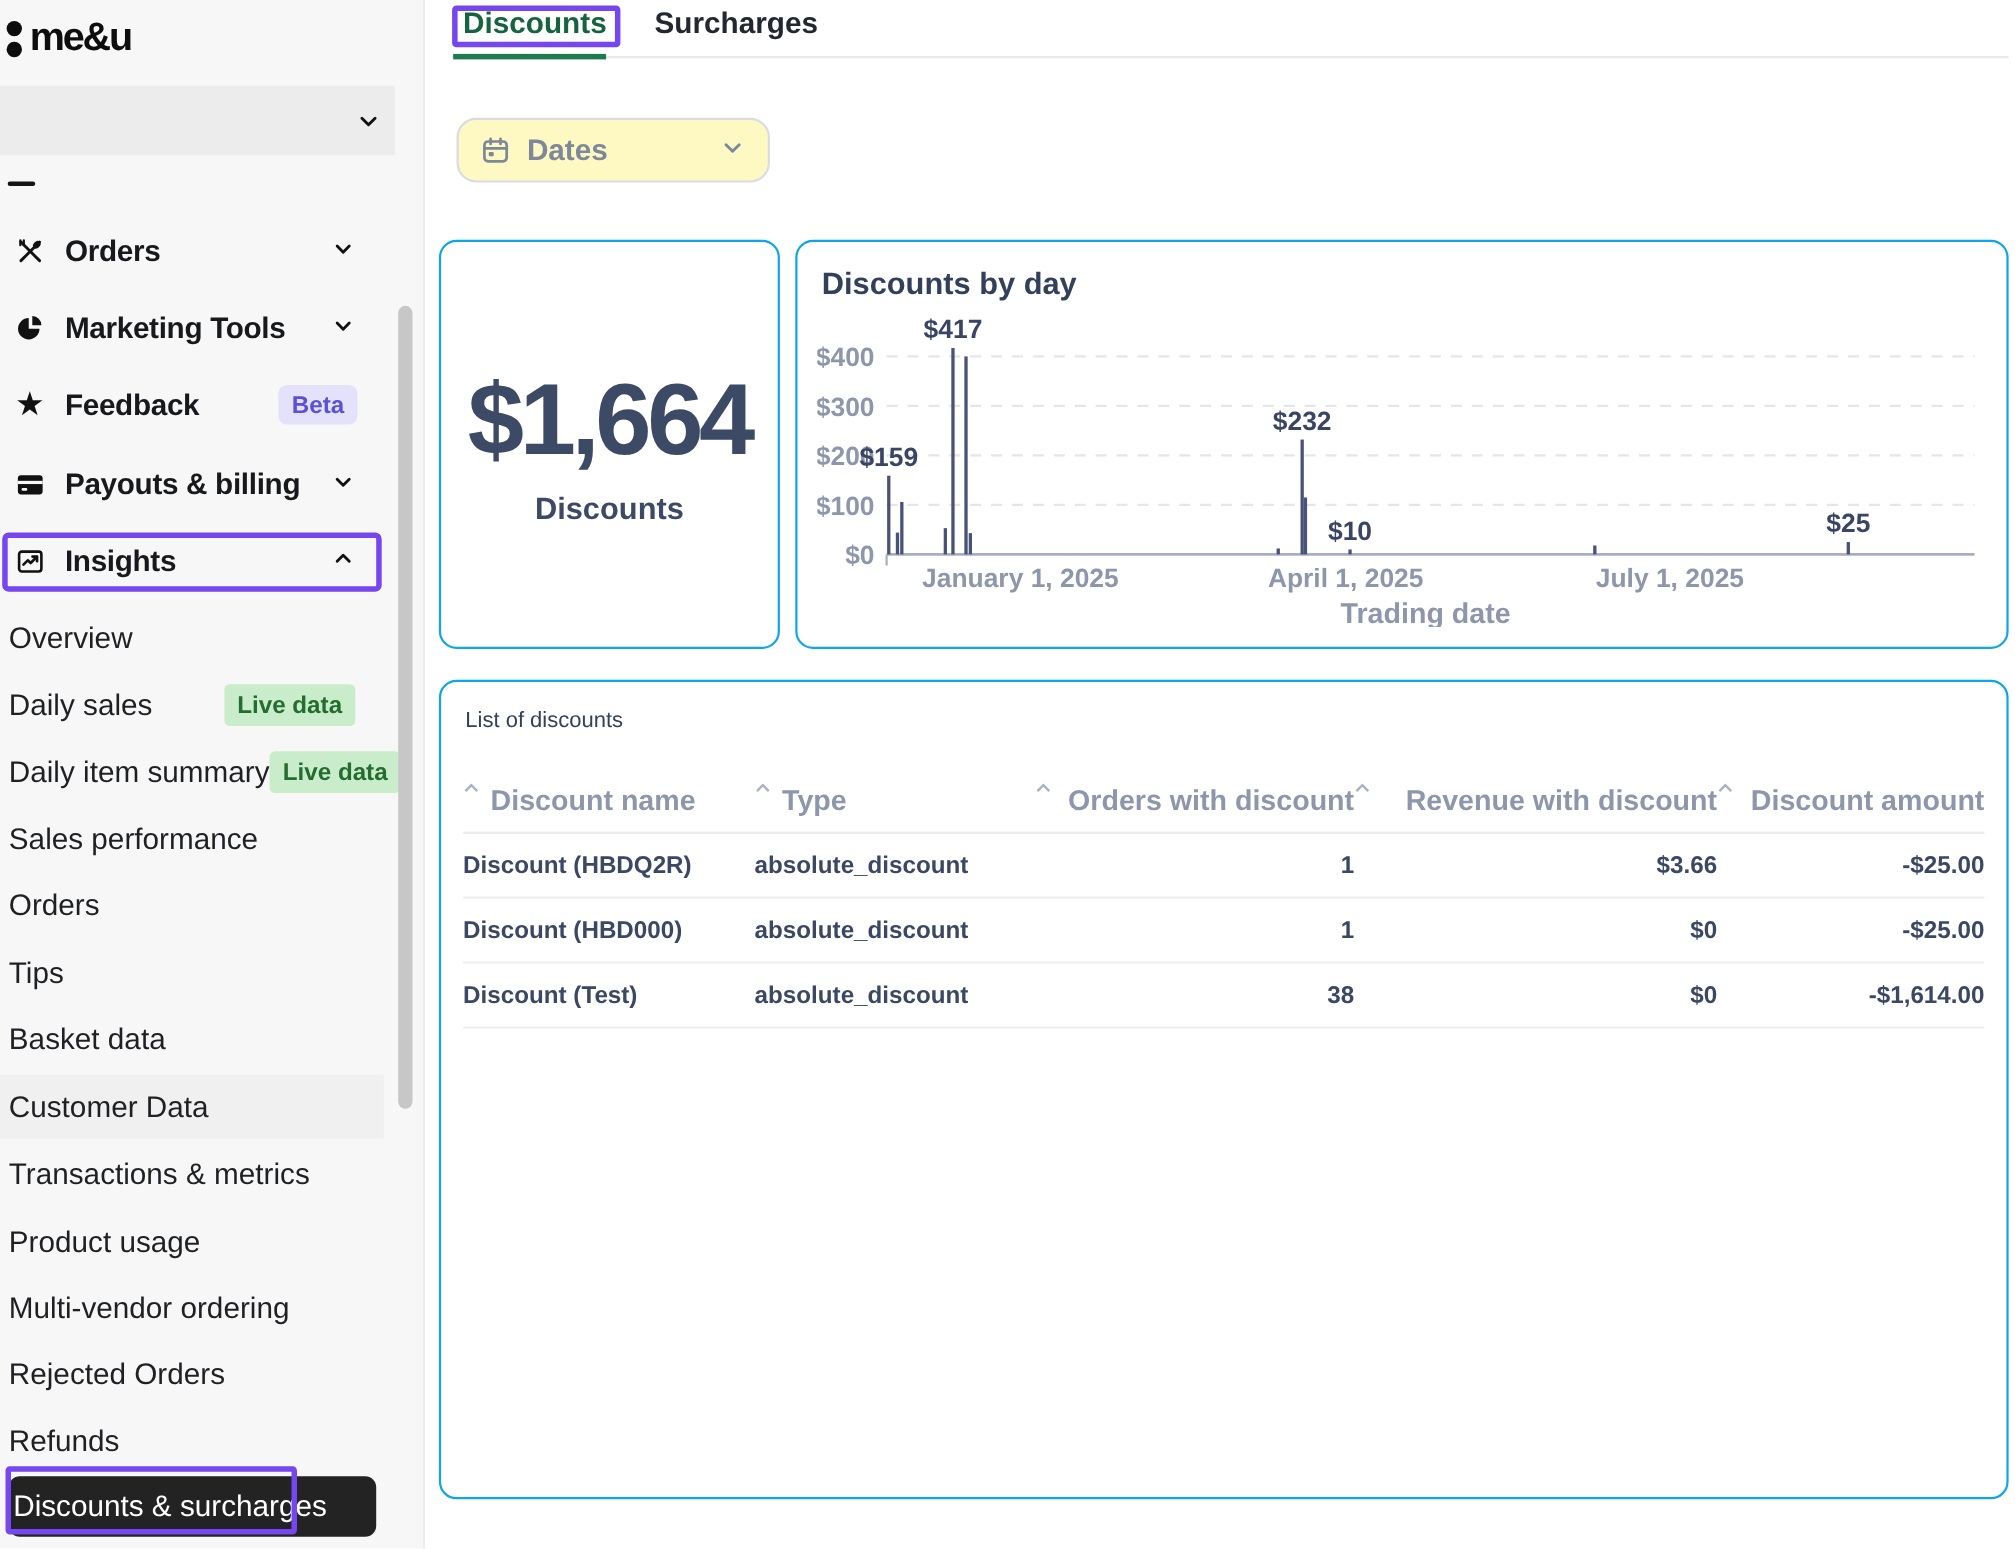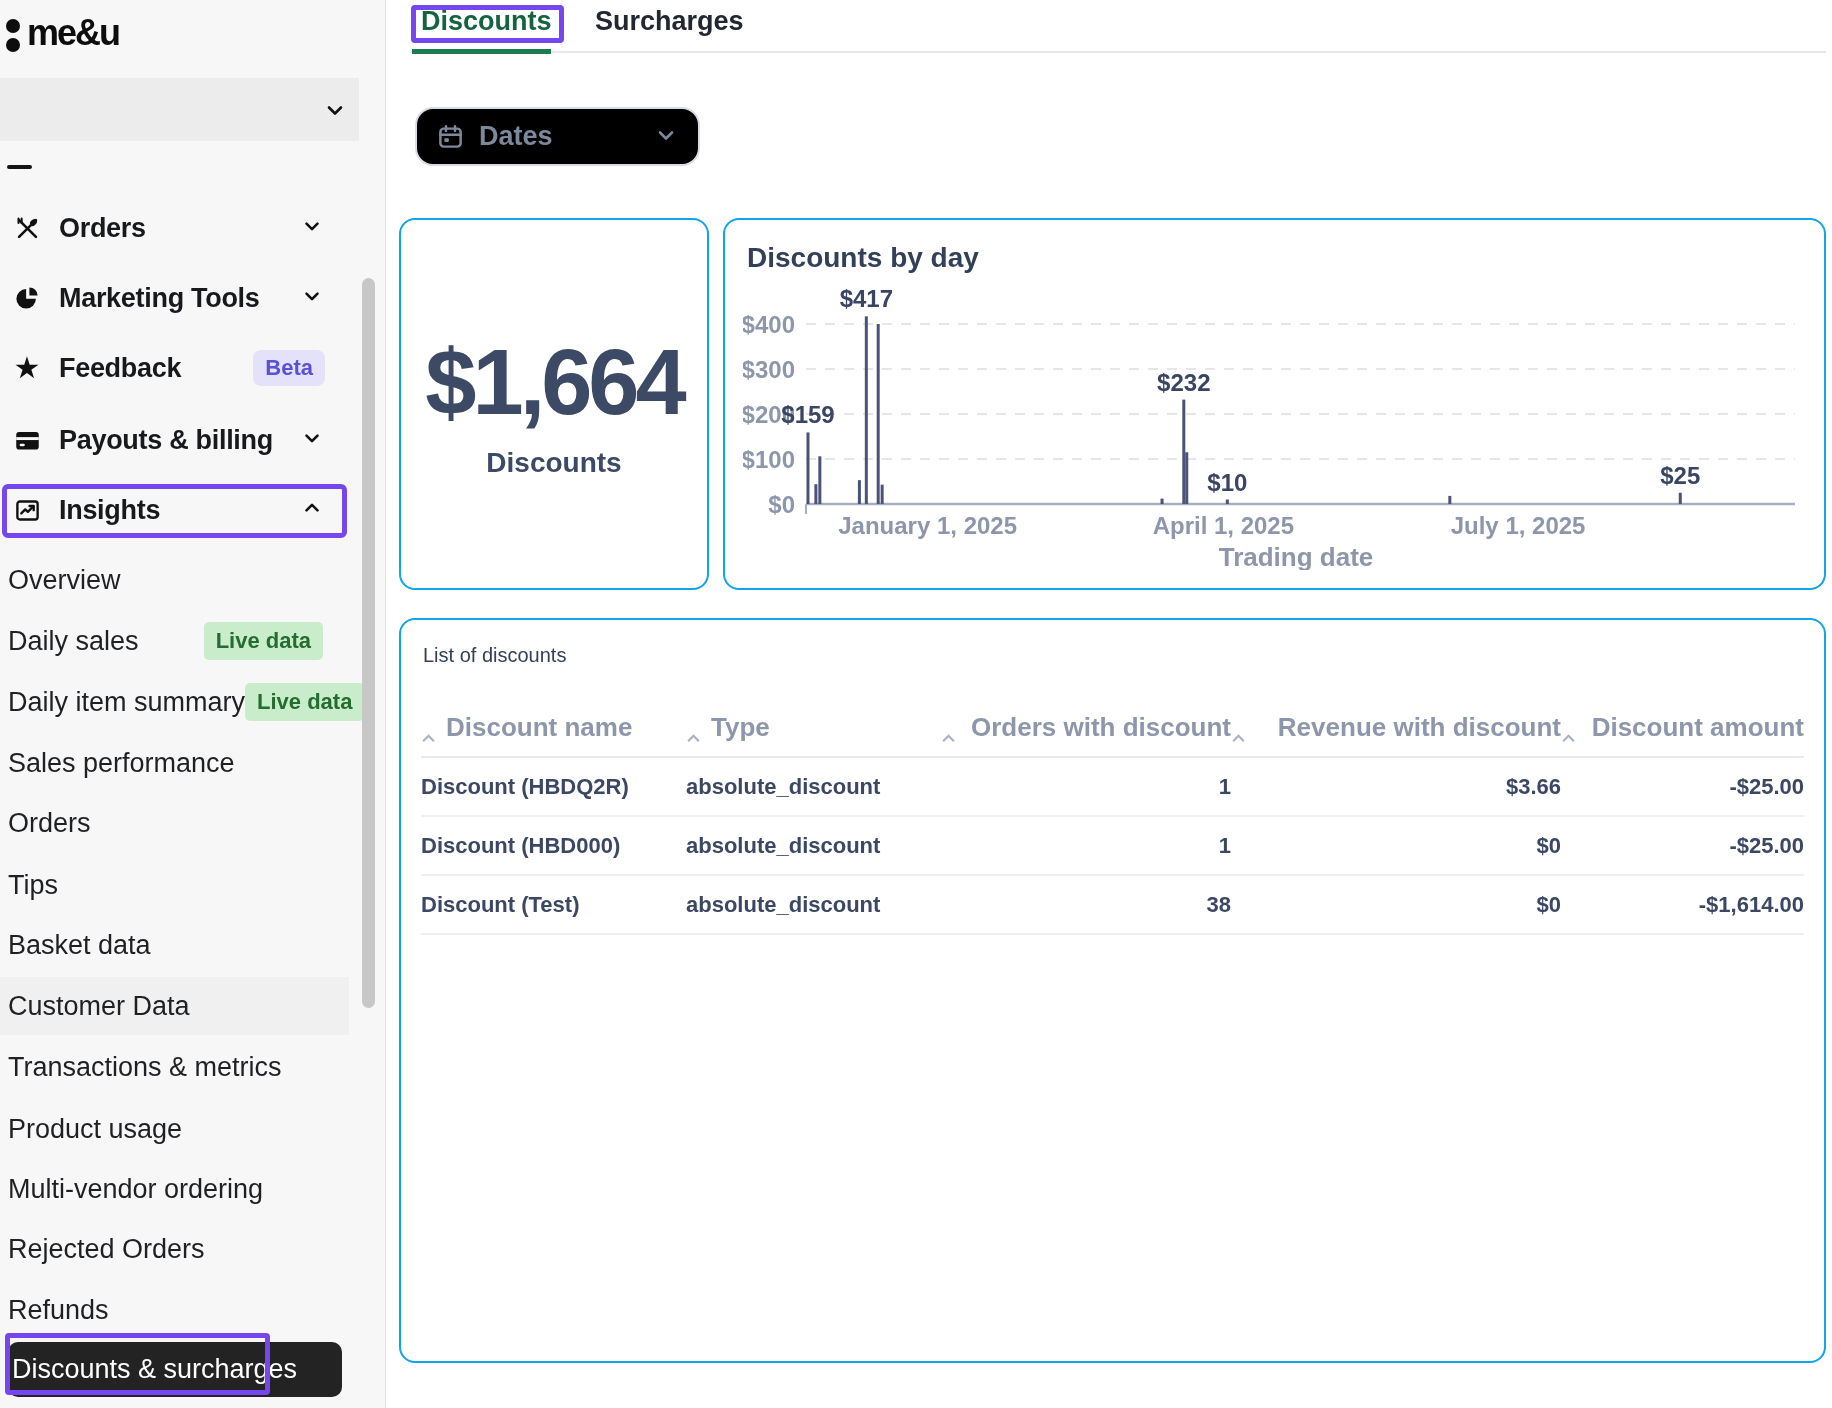--- a/index.html
+++ b/index.html
@@ -40,21 +40,21 @@
 
   
   #main{position:absolute;left:387px;top:0;right:0;bottom:0;background:#fff;}
   .tab{position:absolute;font-size:27px;font-weight:700;white-space:nowrap;cursor:pointer;}
   .tab.active{color:#15643f;}
   .tab.inactive{color:#23272f;}
   .tabline-gray{position:absolute;left:24px;top:51px;right:6px;height:2px;background:#e6e8eb;}
   .tabline-green{position:absolute;left:25px;top:49px;width:139px;height:5px;background:#1e7b50;z-index:2;}
 
   .dates-btn{position:absolute;left:28px;top:107px;width:285px;height:59px;border:2px solid #d9dde3;border-radius:18px;
-    background:#000000;display:flex;align-items:center;padding:0 20px;box-sizing:border-box;gap:15px;cursor:pointer;}
+    background:#fef9c3;display:flex;align-items:center;padding:0 20px;box-sizing:border-box;gap:15px;cursor:pointer;}
   .dates-btn .lbl{font-size:27px;font-weight:600;color:#7e889b;}
   .dates-btn .chev{margin-left:auto;}
 
   .card{position:absolute;background:#fff;border:2px solid #0ea5e9;border-radius:16px;box-sizing:border-box;}
   #stat-card{left:12px;top:218px;width:310px;height:372px;display:flex;flex-direction:column;
     align-items:center;justify-content:center;}
   .stat-value{font-size:92px;font-weight:700;letter-spacing:-4px;color:#3d4a66;}
   .stat-label{font-size:28px;font-weight:600;color:#3d4a66;margin-top:12px;}
 
   #chart-card{left:336px;top:218px;width:1103px;height:372px;}
@@ -63,21 +63,21 @@
   .axis-lbl{font-family:"Liberation Sans",sans-serif;font-size:24px;font-weight:600;fill:#8d96aa;}
   .bar-lbl{font-family:"Liberation Sans",sans-serif;font-size:24px;font-weight:700;fill:#3a4564;}
   .axis-title{font-family:"Liberation Sans",sans-serif;font-size:26px;font-weight:700;fill:#8d96aa;}
 
   #table-card{left:12px;top:618px;width:1427px;height:745px;}
   .table-title{position:absolute;left:22px;top:24px;font-size:20px;font-weight:400;color:#334059;}
   .tbl{position:absolute;left:20px;right:20px;top:78px;}
   .tr{display:grid;grid-template-columns:265px 255px 290px 330px 1fr;align-items:center;}
   .tr.head{height:58px;border-bottom:2px solid #e7eaee;color:#8d96aa;font-size:26px;font-weight:600;}
   .tr.row{height:57px;border-bottom:2px solid #edeff3;color:#3b4763;font-size:22px;font-weight:600;}
-  .th{display:flex;align-items:flex-end;gap:10px;}
+  .th{display:flex;align-items:flex-start;gap:10px;}
   .th.r{justify-content:space-between;}
   .td.r{text-align:right;}
   .caret{flex:0 0 auto;display:flex;}
 </style>
 </head>
 <body>
 
 <div id="app">
 
   <div id="sidebar">

